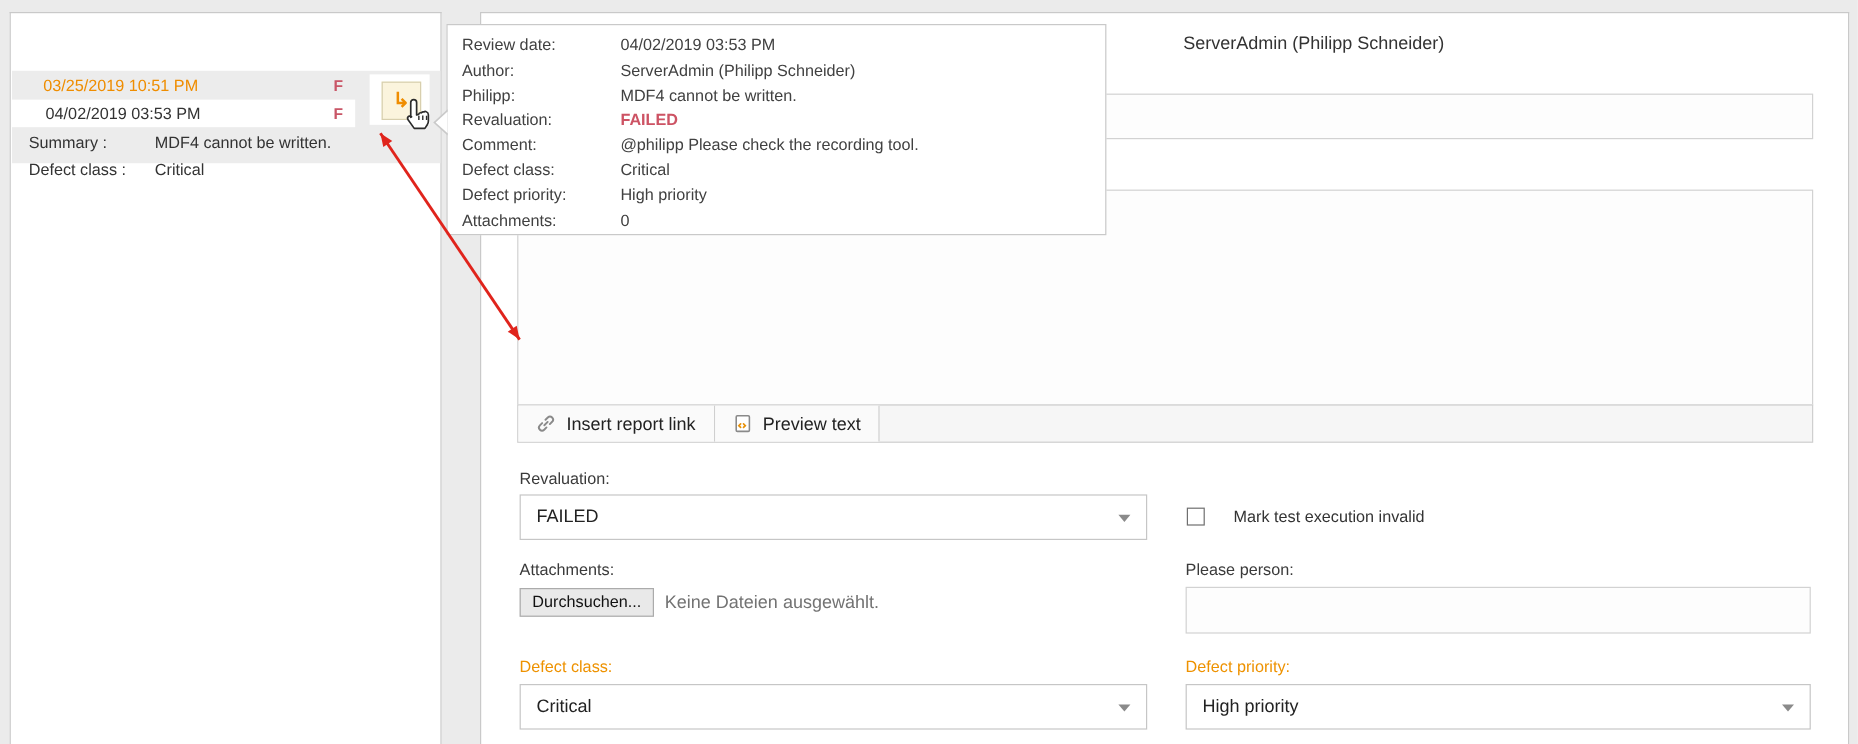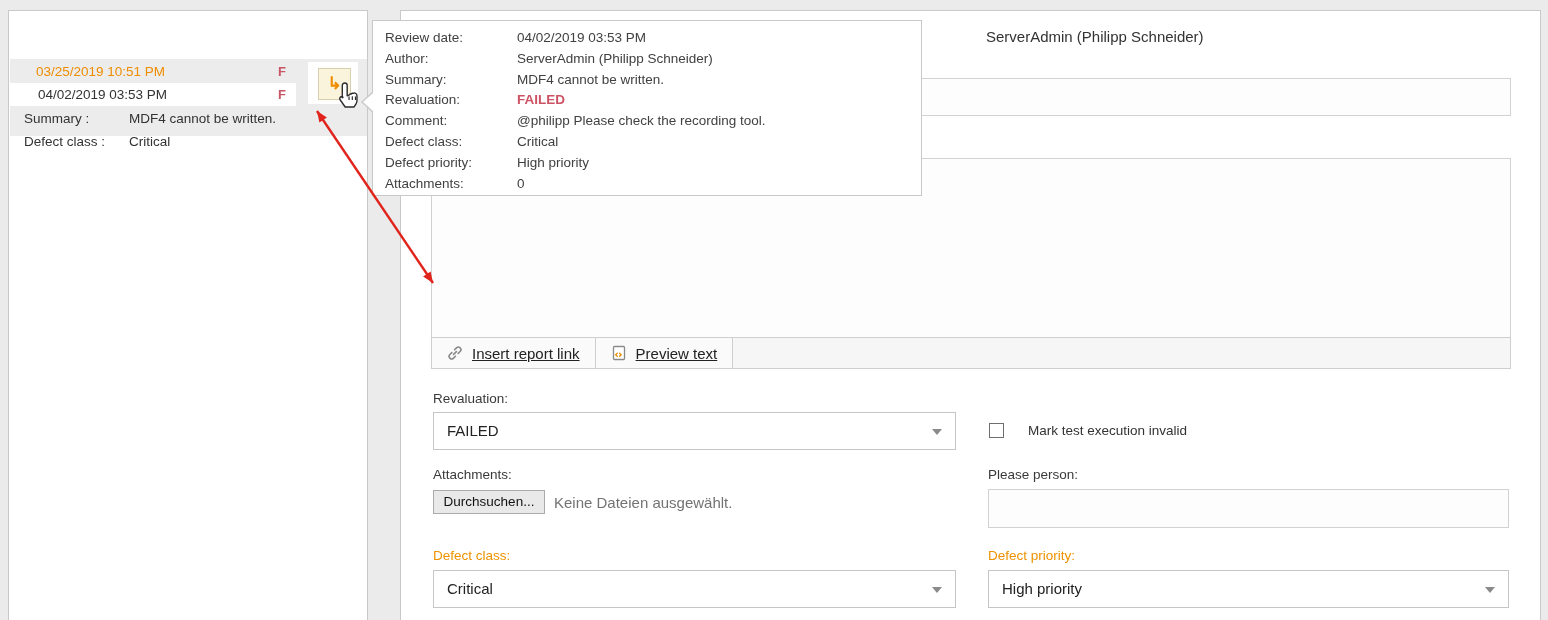--- a/index.html
+++ b/index.html
@@ -55,21 +55,21 @@
   }
   input.field { outline: none; }
   .summary-input { left: 30px; top: 67px; width: 1080px; height: 38px; }
   .comment-box { left: 30px; top: 147px; width: 1080px; height: 180px; resize: none; outline: none; padding: 8px 12px; }
   .comment-toolbar {
     position: absolute; left: 30px; top: 326px; width: 1080px; height: 32px;
     background: #f6f6f6; border: 1px solid #cfcfcf; display: flex; align-items: stretch;
   }
   .tb-btn {
     display: flex; align-items: center; gap: 9px; padding: 0 15px;
-    border-right: 1px solid #cfcfcf; font-size: 15px; color: #222; cursor: pointer; background: #fafafa; text-decoration: underline;
+    border-right: 1px solid #cfcfcf; font-size: 15px; color: #222; cursor: pointer; background: #fafafa;
   }
   .form-label { position: absolute; font-size: 13.5px; color: #3a3a3a; white-space: nowrap; }
   .form-label.orange { color: #ee9200; }
   .select {
     position: absolute; height: 38px; background: #fff; border: 1px solid #c6c6c6;
     font-size: 15px; color: #222; line-height: 36px; padding-left: 13px; cursor: pointer;
   }
   .select .caret {
     position: absolute; right: 13px; top: 16px; width: 0; height: 0;
     border-left: 5px solid transparent; border-right: 5px solid transparent; border-top: 6px solid #8a8a8a;
@@ -214,21 +214,21 @@
   <div class="tooltip">
     <div class="tt-row">
       <span class="tt-label">Review date:</span>
       <span class="tt-value">04/02/2019 03:53 PM</span>
     </div>
     <div class="tt-row">
       <span class="tt-label">Author:</span>
       <span class="tt-value">ServerAdmin (Philipp Schneider)</span>
     </div>
     <div class="tt-row">
-      <span class="tt-label">Summary:</span>
+      <span class="tt-label">Philipp:</span>
       <span class="tt-value">MDF4 cannot be written.</span>
     </div>
     <div class="tt-row">
       <span class="tt-label">Revaluation:</span>
       <span class="tt-value failed">FAILED</span>
     </div>
     <div class="tt-row">
       <span class="tt-label">Comment:</span>
       <span class="tt-value">@philipp Please check the recording tool.</span>
     </div>

